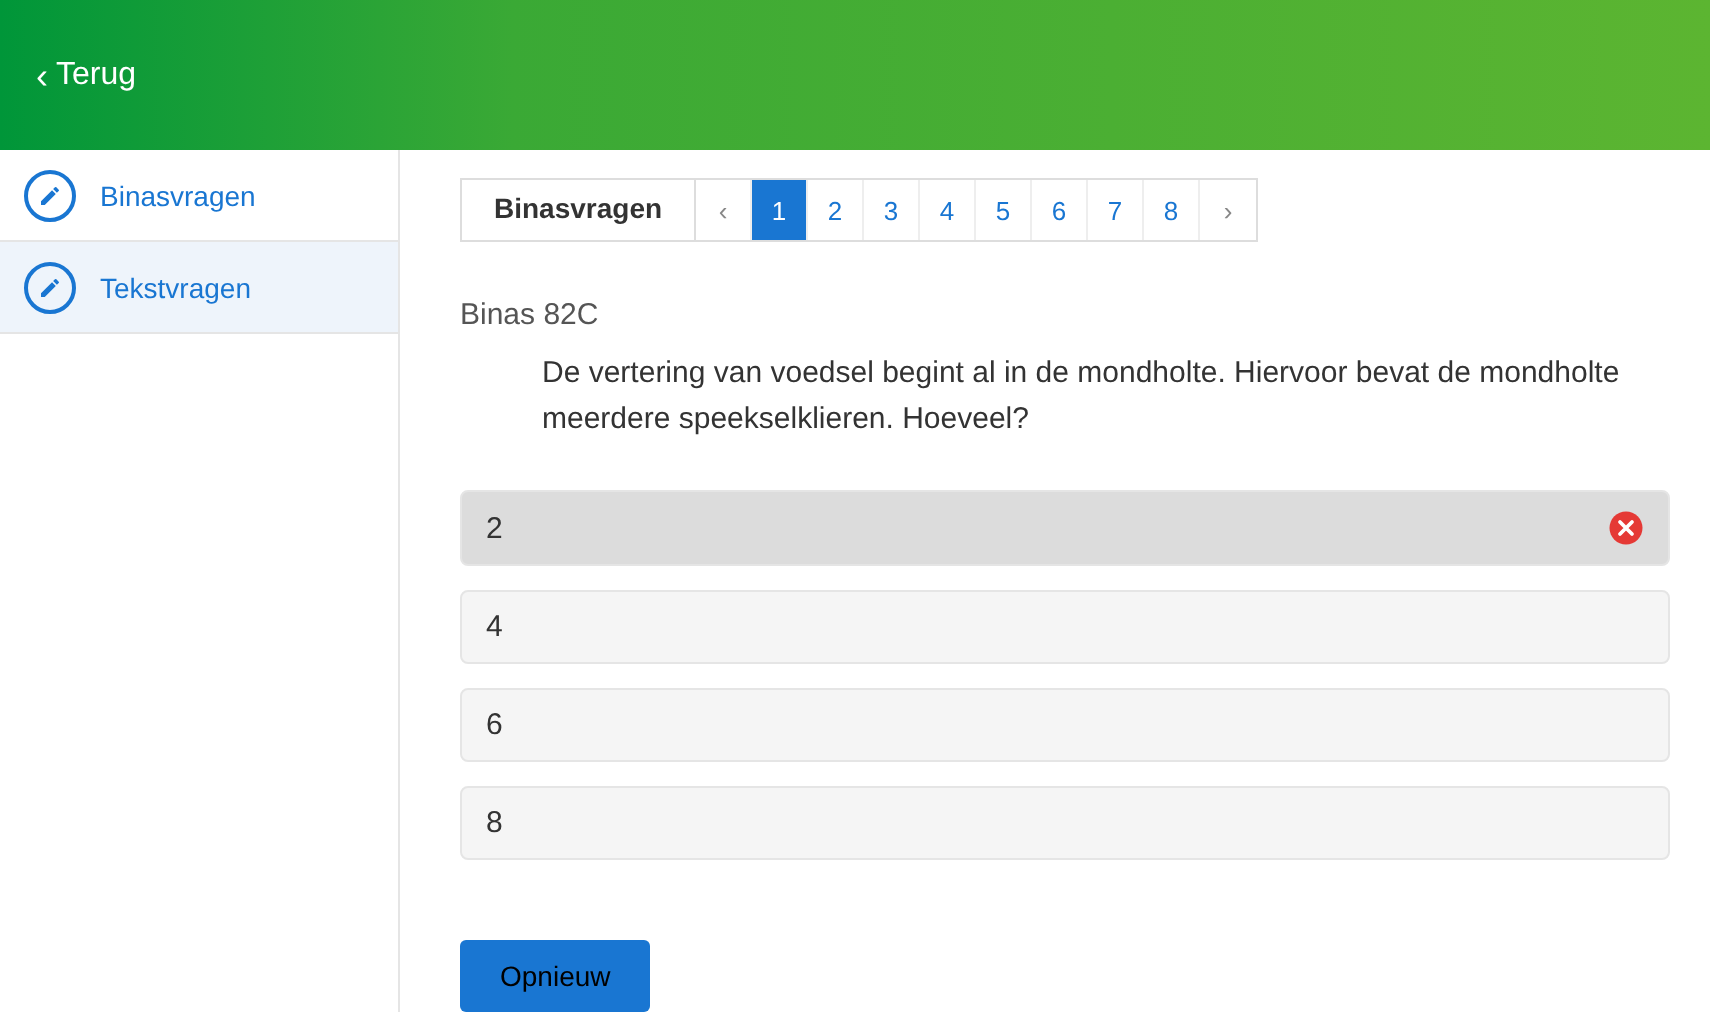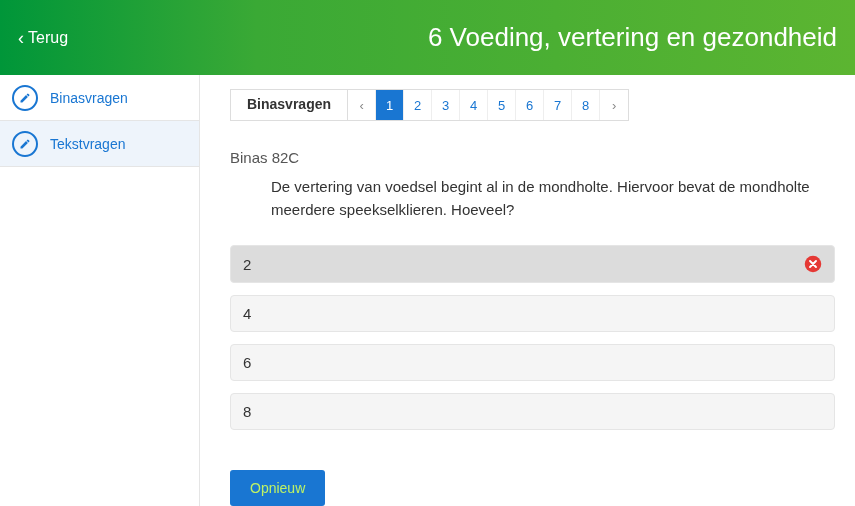--- a/index.html
+++ b/index.html
@@ -132,37 +132,36 @@
   .option.wrong {
     background: #dcdcdc;
   }
   .status-icon {
     width: 18px;
     height: 18px;
     flex-shrink: 0;
   }
   .btn {
     background: #1976d2;
-    color: #bef264;
+    color: #000000;
     border: none;
     padding: 10px 20px;
     font-size: 14px;
     border-radius: 3px;
     cursor: pointer;
   }
 </style>
 </head>
 <body>
 
 <div class="header">
   <div class="back-btn">
     <span class="chev">‹</span>
     <span>Terug</span>
   </div>
-  <div class="title">6 Voeding, vertering en gezondheid</div>
 </div>
 
 <div class="body">
 
   <div class="sidebar">
     <div class="side-item">
       <span class="side-icon">
         <svg viewBox="0 0 24 24" fill="#1976d2">
             <path d="M3 17.25V21h3.75L17.81 9.94l-3.75-3.75L3 17.25zM20.71 7.04a1 1 0 0 0 0-1.41l-2.34-2.34a1 1 0 0 0-1.41 0l-1.83 1.83 3.75 3.75 1.83-1.83z"></path>
           </svg>

